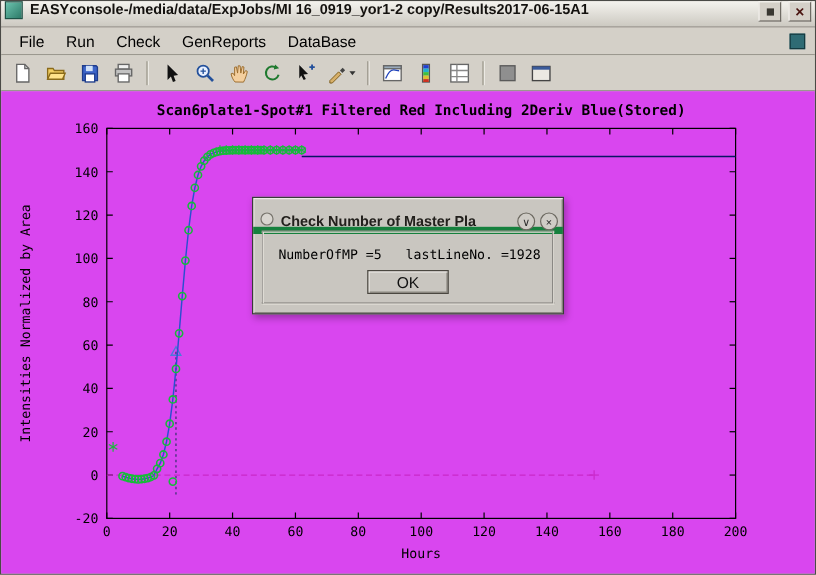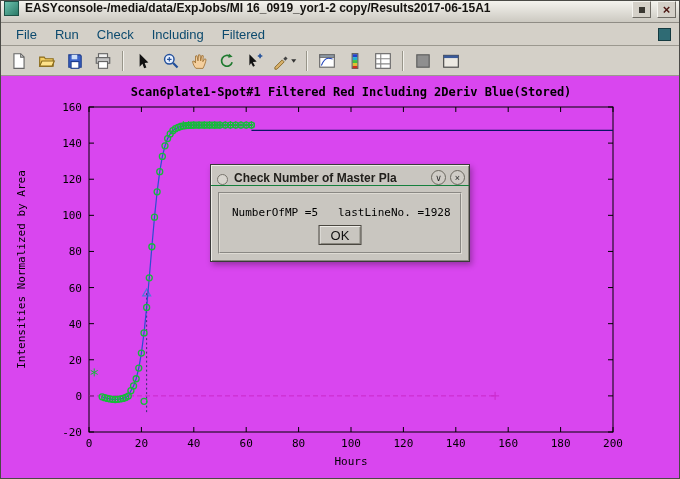--- a/index.html
+++ b/index.html
@@ -20,21 +20,21 @@
   .win-btn { width:19px; height:17px; flex:0 0 auto; background:#d4d0c8;
              border:1px solid; border-color:#f5f4f0 #6e6b64 #6e6b64 #f5f4f0;
              display:flex; align-items:center; justify-content:center;
              font-size:12px; line-height:1; padding:0; cursor:default; }
   .min-glyph { width:6px; height:6px; background:#3a3832; }
   .close-glyph { font-weight:bold; color:#4a1410; font-size:13px; }
 
   
   .menubar { height:23px; background:#d4d0c8; display:flex; align-items:center;
              padding:0 6px; border-bottom:1px solid #9b988f; }
-  .mitem { padding:17px 9px; font-size:13px; color:#0c4a6e; cursor:default; }
+  .mitem { padding:17px 9px; font-size:13px; color:#000000; cursor:default; }
   .menu-grip { width:13px; height:13px; margin-left:auto; margin-right:2px;
                background:#2f6b74; border:1px solid #143a40; }
 
   
   .toolbar { height:30px; background:#d4d0c8; display:flex; align-items:center;
              padding:0 5px; gap:2px; border-bottom:1px solid #9b988f; }
   .tbtn { width:26px; height:26px; display:flex; align-items:center;
           justify-content:center; background:transparent;
           border:1px solid transparent; padding:0; }
   .tsep { width:0; height:20px; border-left:1px solid #989589;
@@ -45,35 +45,35 @@
   #plot { display:block; }
   .ptitle { font:bold 12px "DejaVu Sans Mono", monospace; fill:#000; }
   .ptick  { font:11px "DejaVu Sans Mono", monospace; fill:#000; }
   .plab   { font:11px "DejaVu Sans Mono", monospace; fill:#000; }
 
   
   .dlg { position:absolute; top:163px; left:209px; width:260px; height:98px;
          background:#c9c6c0; border:1px solid #3a3a3a; z-index:10;
          box-shadow: inset 1px 1px 0 #eeece7, inset -1px -1px 0 #8a877f,
                      2px 3px 6px rgba(0,0,0,.3); }
-  .dlg-title { height:21px; display:flex; align-items:flex-end; padding:0 4px;
-               border-bottom:1px solid #15803d; }
+  .dlg-title { height:21px; display:flex; align-items:flex-start; padding:12px 4px;
+               border-bottom:6px solid #15803d; }
   .dlg-dot { width:11px; height:11px; border-radius:50%; border:1px solid #77746c;
              background:#d8d5cf; margin:0 6px 0 2px; flex:0 0 auto; }
   .dlg-title-text { flex:1; font-weight:bold; font-size:12px; color:#22201c;
                     white-space:nowrap; overflow:hidden; }
   .dlg-rbtn { width:15px; height:15px; border-radius:50%; border:1px solid #6b685f;
               background:#cfccc6; font-size:9px; line-height:12px; text-align:center;
               margin-left:4px; padding:0; color:#2a2a2a; flex:0 0 auto; }
   .dlg-panel { position:absolute; left:7px; right:7px; top:27px; bottom:7px;
                border:2px groove #dedbd4; }
   .dlg-msg { position:absolute; top:12px; left:12px; color:#000;
              font:11px "DejaVu Sans Mono", monospace; white-space:pre; }
   .dlg-ok { position:absolute; bottom:7px; left:50%; transform:translateX(-50%);
-            width:43px; height:20px; background:#c9c6c0; border:1px solid #4a4740;
+            width:68px; height:20px; background:#c9c6c0; border:1px solid #4a4740;
             box-shadow: inset 1px 1px 0 #eeece7, inset -1px -1px 0 #8a877f;
             font:13px "Liberation Sans", sans-serif; color:#111; }
 </style>
 </head>
 <body>
 
 <div id="window">
 
   <div class="titlebar">
     <div class="app-icon"></div>
@@ -83,22 +83,22 @@
     </button>
     <button class="win-btn">
       <span class="close-glyph">×</span>
     </button>
   </div>
 
   <div class="menubar">
     <span class="mitem">File</span>
     <span class="mitem">Run</span>
     <span class="mitem">Check</span>
-    <span class="mitem">Including</span>
-    <span class="mitem">Filtered</span>
+    <span class="mitem">GenReports</span>
+    <span class="mitem">DataBase</span>
     <span class="menu-grip"></span>
   </div>
 
   <div class="toolbar">
     <button class="tbtn" title="new">
       <svg width="18" height="18" viewBox="0 0 16 16">
           <path d="M3.5 1.5h6l3 3v10h-9z" fill="#fff" stroke="#666"></path>
           <path d="M9.5 1.5v3h3" fill="none" stroke="#666"></path>
         </svg>
     </button>

